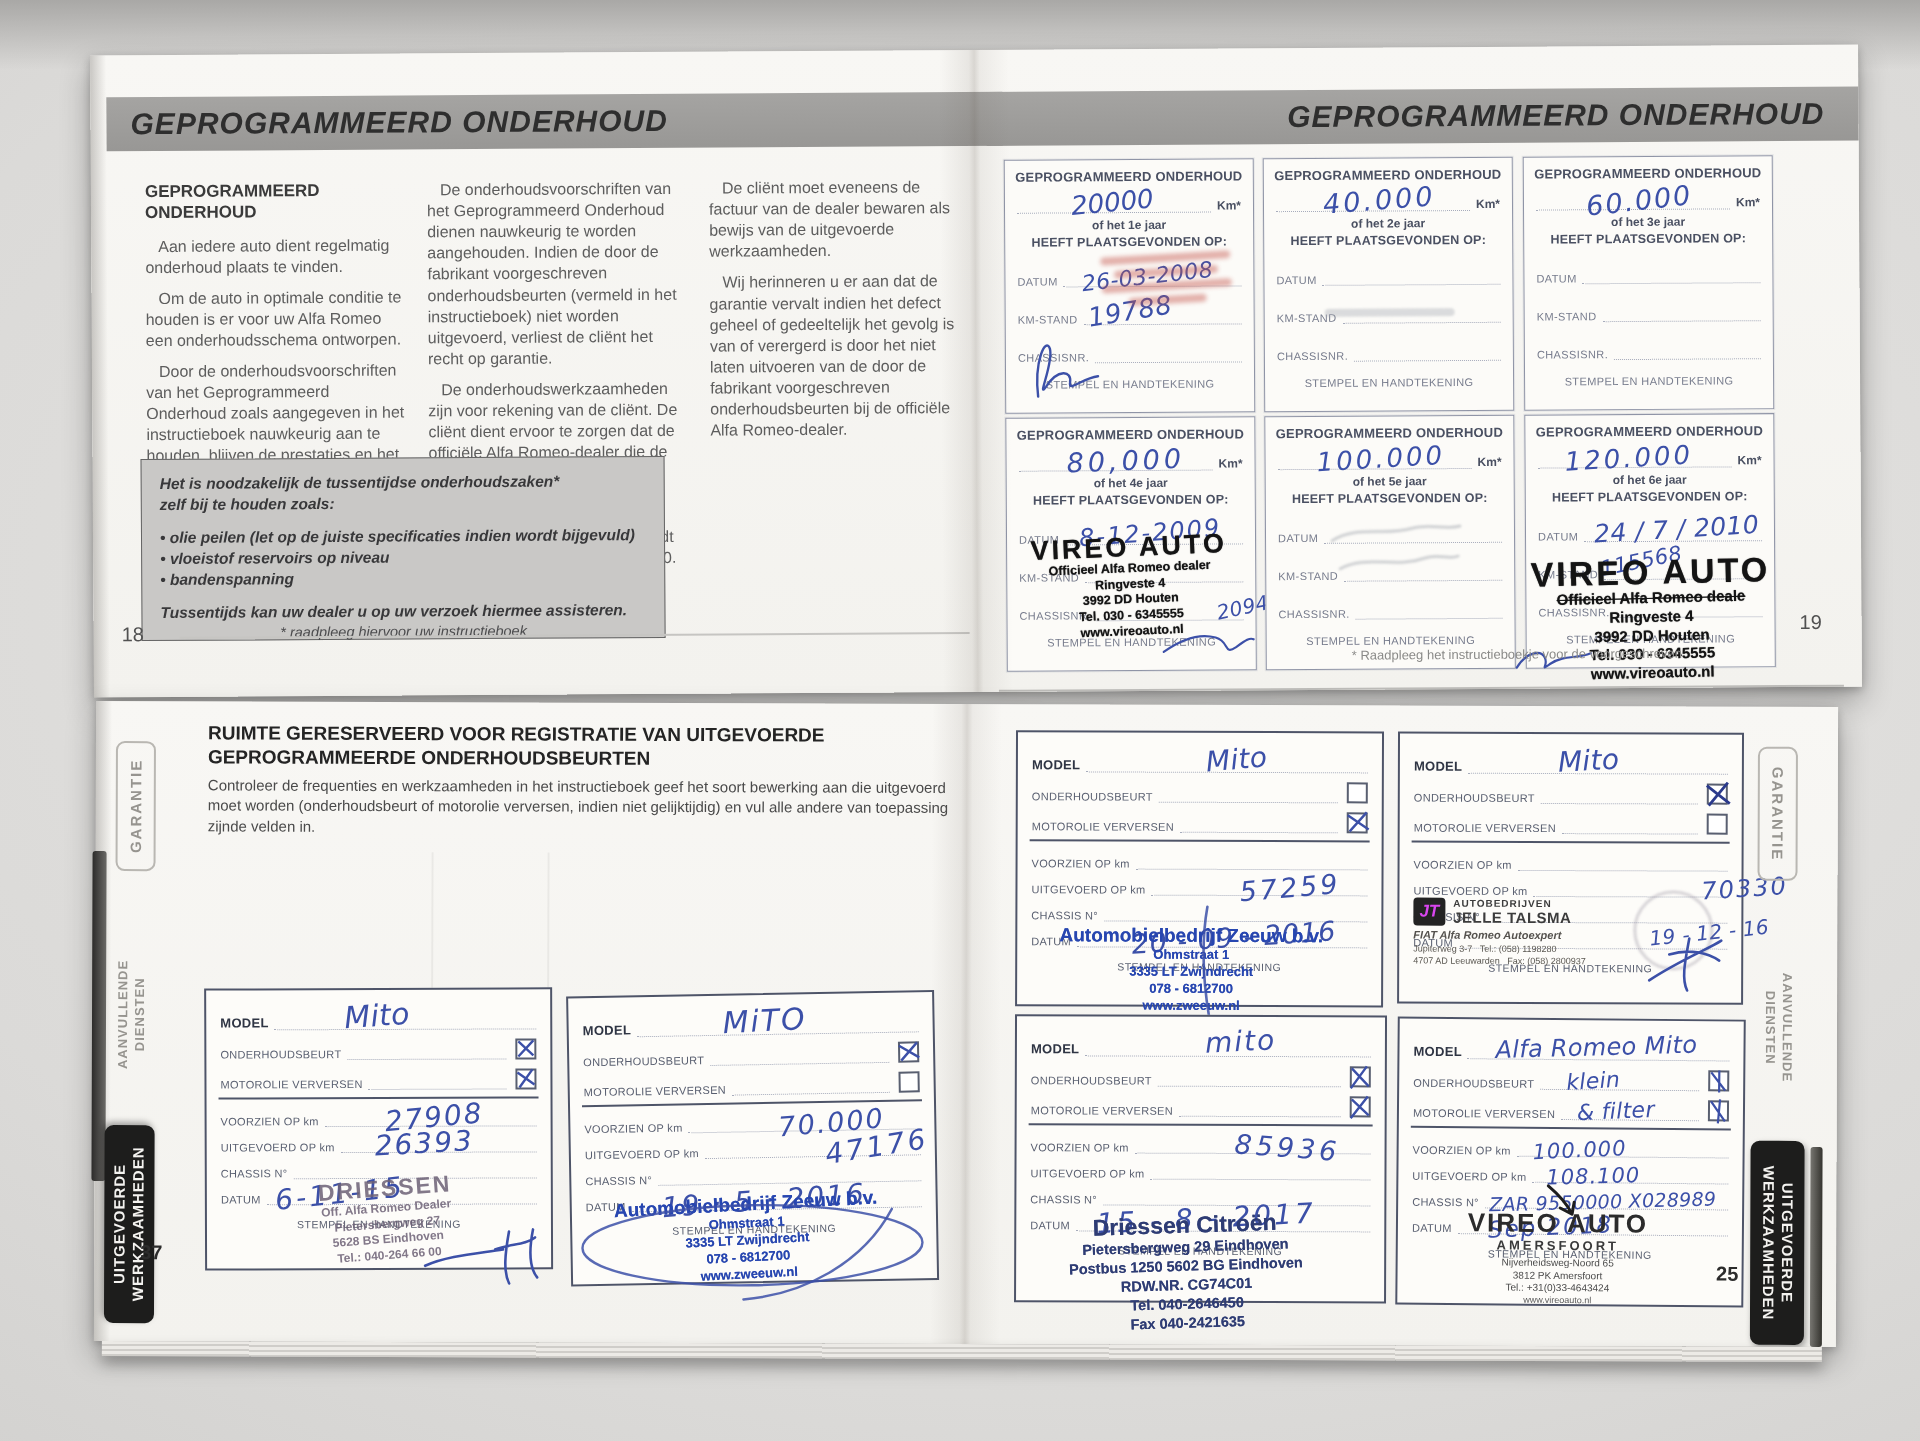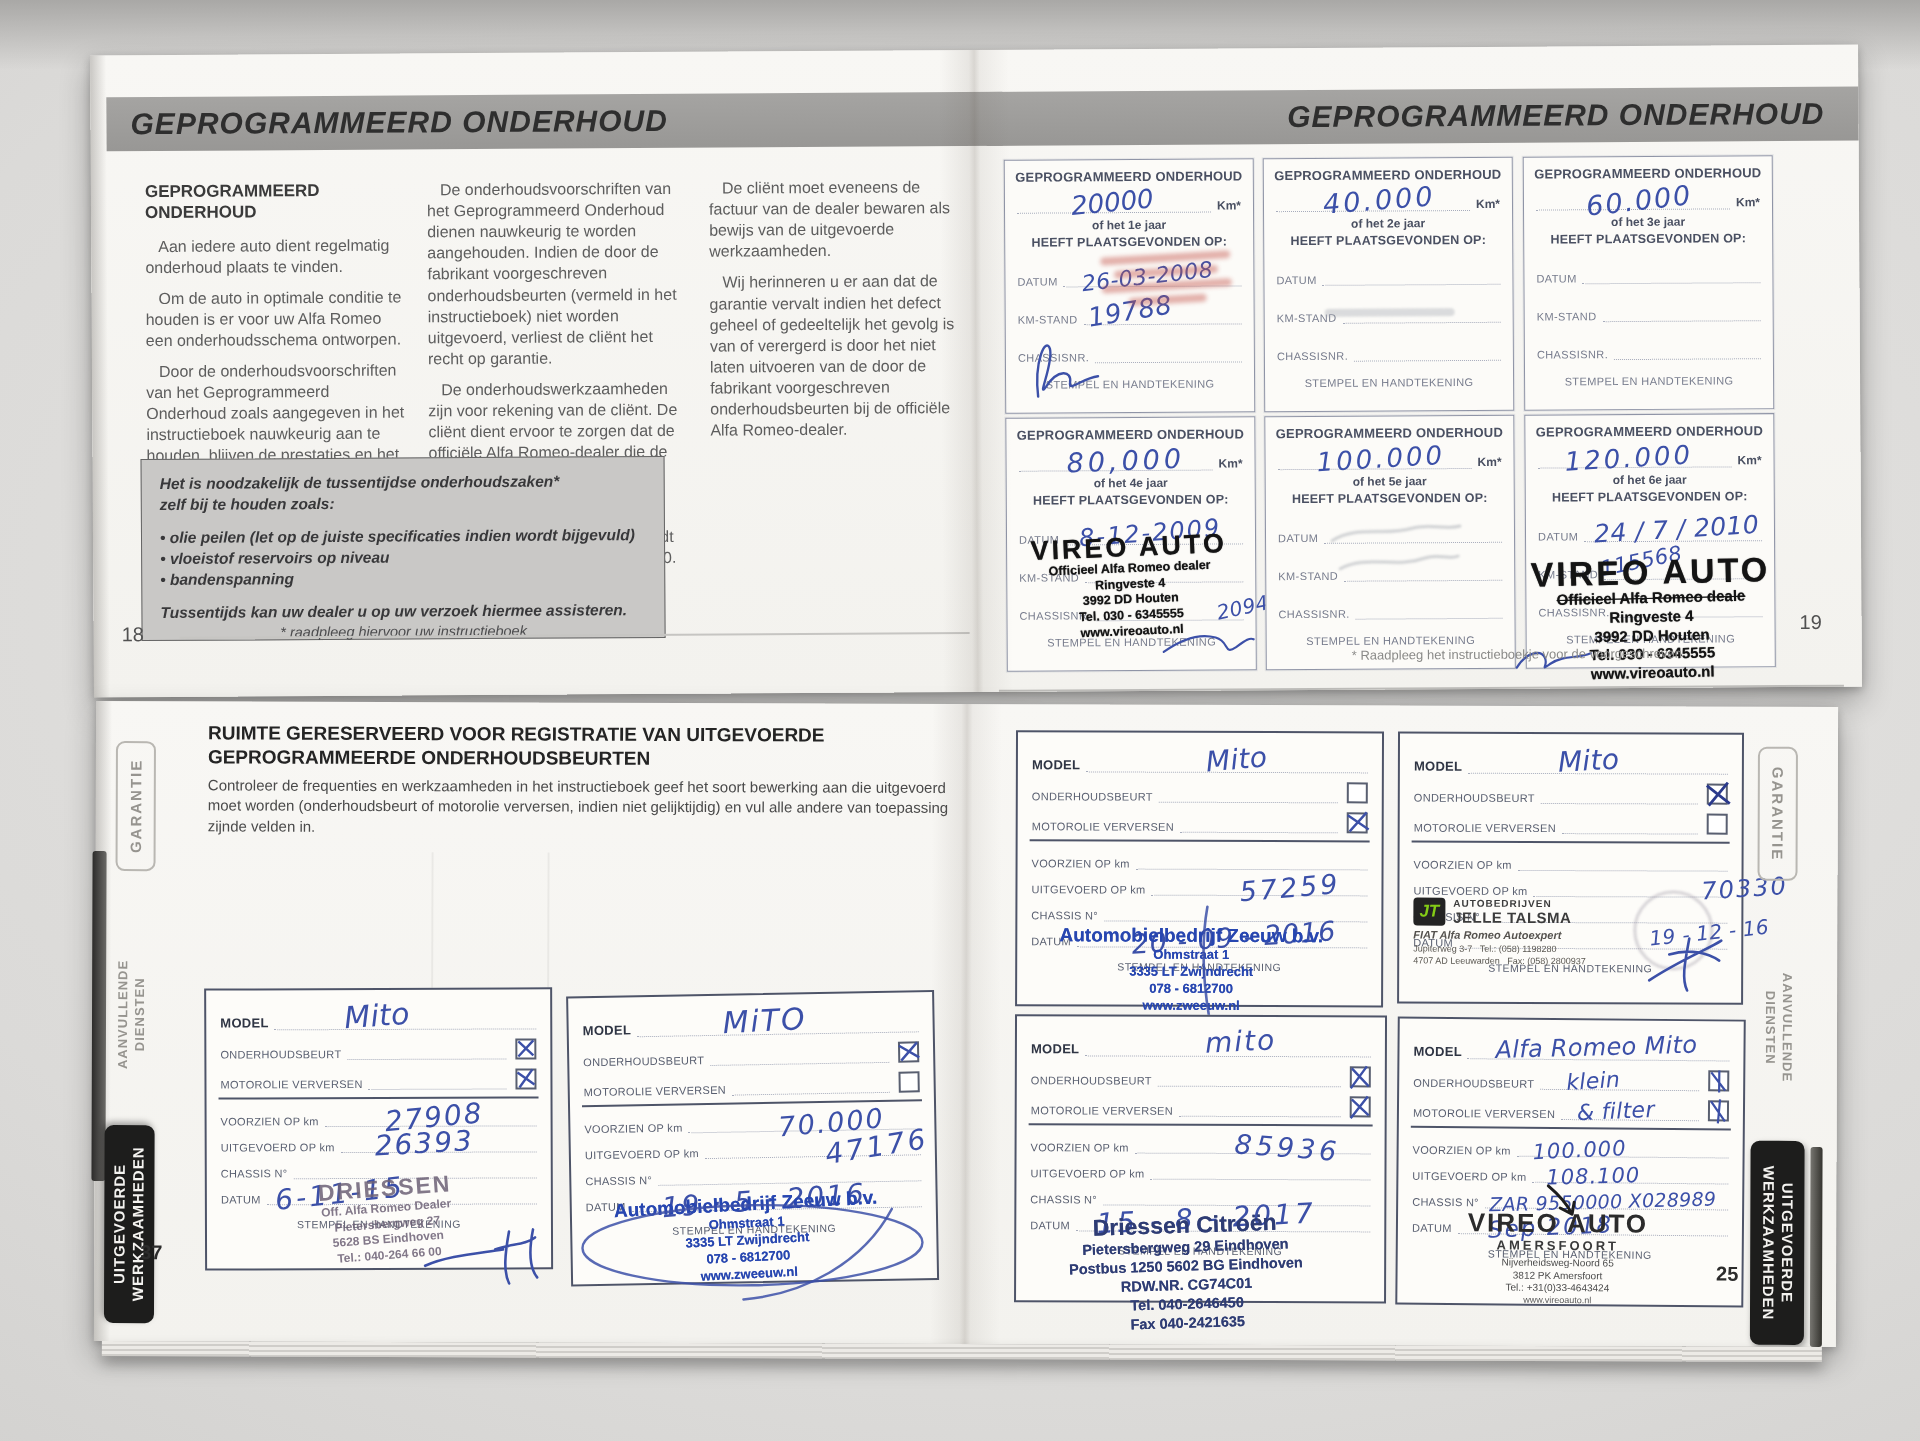--- a/index.html
+++ b/index.html
@@ -87,21 +87,21 @@
     color:#96948f;font-weight:bold;}
   .vtab.frame{border:2px solid #b9b7b2;border-radius:9px;font-size:15px;letter-spacing:2px;}
   .vtab.plain{font-size:13px;letter-spacing:1px;line-height:1.3;}
   .vtab.dark{background:#1d1d1c;color:#f4f3f0;border-radius:9px;font-size:15px;letter-spacing:1px;
     line-height:1.25;box-shadow:2px 3px 6px rgba(0,0,0,.35);}
   .crease{position:absolute;width:2px;background:rgba(0,0,0,.05);}
   .darkcurl{position:absolute;background:linear-gradient(90deg,#2c2b2a,#6a6966);border-radius:3px;}
   .hdr24{position:absolute;font-weight:bold;font-size:19px;color:#242424;line-height:1.25;}
   .intro24{position:absolute;font-size:15px;color:#4a4a4a;line-height:1.35;}
   svg.sig{position:absolute;overflow:visible;}
-  .jtlogo{display:inline-block;background:#232323;color:#84cc16;font-weight:bold;font-style:italic;
+  .jtlogo{display:inline-block;background:#232323;color:#d946ef;font-weight:bold;font-style:italic;
     font-size:17px;padding:4px 6px;border-radius:4px;}
   .talsma{position:absolute;color:#3c3c3c;}
   .talsma .r1{display:flex;gap:8px;align-items:center;}
   .talsma .nm1{font-size:10px;font-weight:bold;letter-spacing:1px;}
   .talsma .nm2{font-size:15px;font-weight:bold;letter-spacing:.5px;}
   .talsma .logos{font-size:11px;font-weight:bold;font-style:italic;margin-top:3px;color:#55524e;}
   .talsma .adr{font-size:9px;line-height:1.3;margin-top:3px;color:#5a5751;}
   .roundstamp{position:absolute;border:3px solid rgba(125,115,135,.30);border-radius:50%;filter:blur(1px);}
 </style>
 </head>

